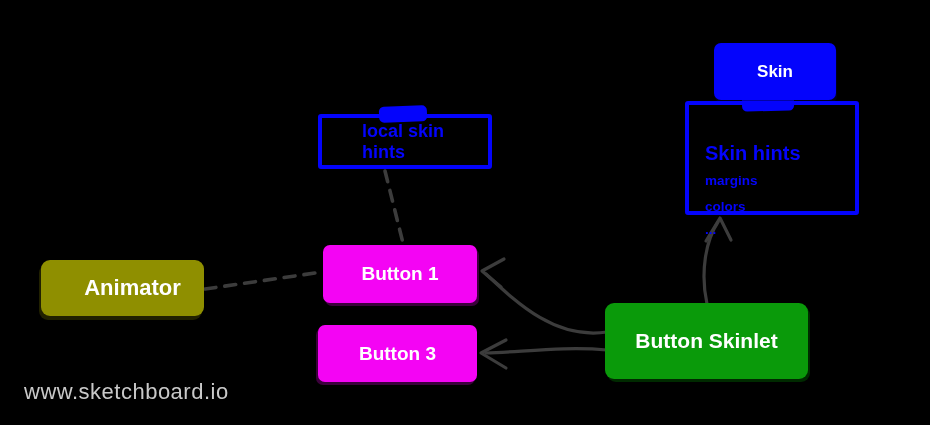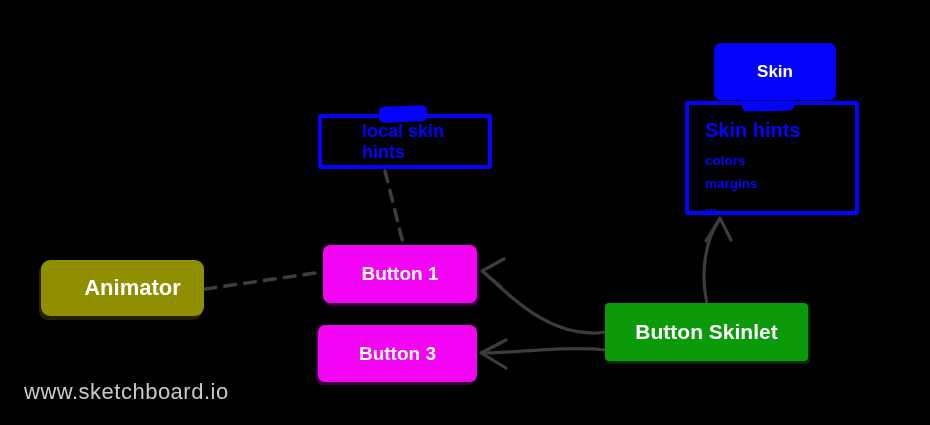--- a/index.html
+++ b/index.html
@@ -59,21 +59,21 @@
     border: 4px solid var(--c-blue);
     color: var(--c-blue);
     border-radius: 3px;
     padding-left: 40px;
   }
   .node.skin-hints {
     left: 685px; top: 101px; width: 174px; height: 114px;
     display: block;
     padding: 14px 0 0 16px;
   }
-  .node.skin-hints .hints-title { font-size: 20px; display: block; }
+  .node.skin-hints .hints-title { font-size: 20px; display: block; margin-top: 23px; }
   .node.skin-hints .hint-item   { font-size: 13.5px; display: block; margin-top: 8px; }
   .node.skin-hints .hint-item.first { margin-top: 11px; }
 
   .node.local-skin-hints {
     left: 318px; top: 114px; width: 174px; height: 55px;
     font-size: 18px;
   }
   .node.animator {
     left: 41px; top: 260px; width: 163px; height: 56px;
     background: var(--c-olive);
@@ -88,25 +88,25 @@
     font-size: 19px;
     box-shadow: 2px 3px 0 rgba(120,0,120,0.5);
   }
   .node.button2 {
     left: 318px; top: 325px; width: 159px; height: 57px;
     background: var(--c-magenta);
     font-size: 19px;
     box-shadow: -2px 3px 0 rgba(120,0,120,0.5);
   }
   .node.button-skinlet {
-    left: 605px; top: 303px; width: 203px; height: 58px;
+    left: 605px; top: 303px; width: 203px; height: 76px;
     background: var(--c-green);
     font-size: 21px;
     box-shadow: 2px 3px 0 rgba(0,70,0,0.6);
-    border-radius: 4px;
+    border-radius: 9px;
   }
   .watermark {
     position: absolute;
     left: 24px; top: 379px;
     color: var(--c-watermark, #c9c9c9);
     font-size: 22px;
     letter-spacing: 0.5px;
   }
 </style>
 </head>
@@ -132,22 +132,22 @@
   </svg>
 
   <div class="tab skin-tab"></div>
 
   <div class="node skin">
     <span class="label">Skin</span>
   </div>
 
   <div class="node outlined skin-hints">
     <span class="hints-title">Skin hints</span>
+    <span class="hint-item">margins</span>
     <span class="hint-item first">colors</span>
-    <span class="hint-item">margins</span>
     <span class="hint-item">...</span>
   </div>
 
   <div class="tab local-tab"></div>
 
   <div class="node outlined local-skin-hints">
     <span class="label">local skin hints</span>
   </div>
 
   <div class="node animator">

